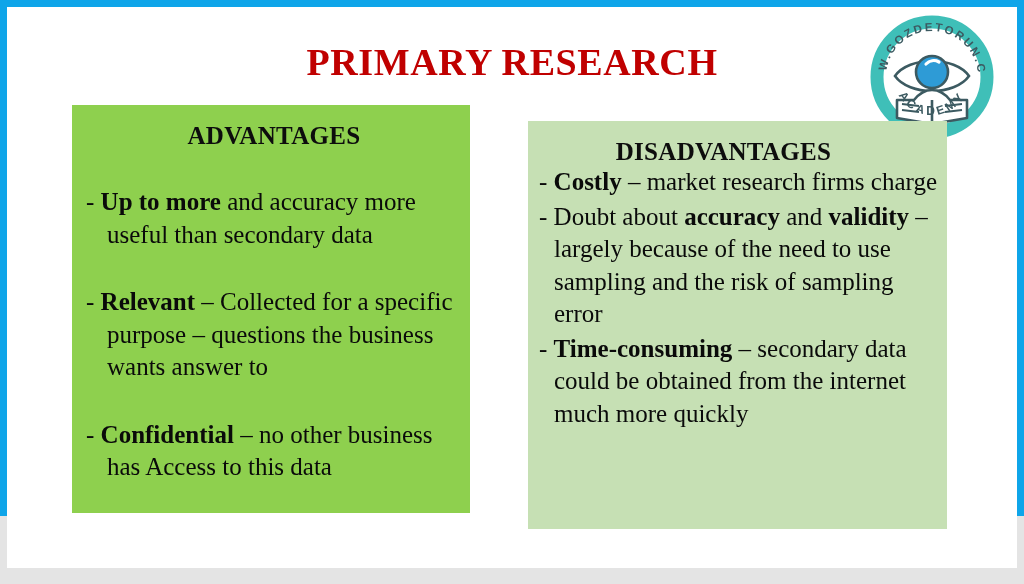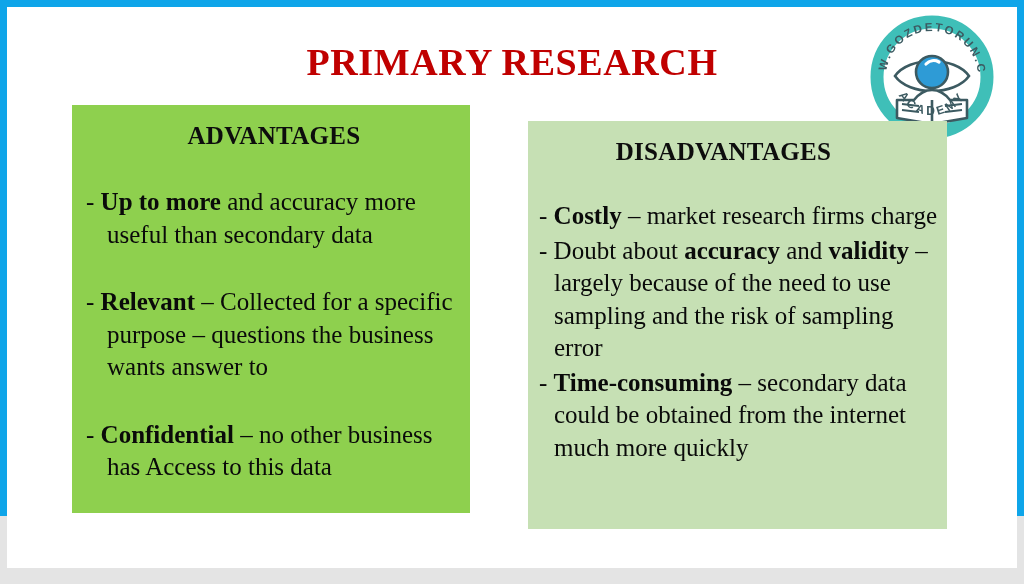--- a/index.html
+++ b/index.html
@@ -91,21 +91,20 @@
     margin: 0;
     padding: 0;
     list-style: none;
   }
   .panel-advantages .bullets {
     margin-top: 36px;
     padding-left: 14px;
     padding-right: 6px;
   }
   .panel-disadvantages .bullets {
-    margin-top: 34px;
     padding-left: 11px;
     padding-right: 6px;
   }
 
   .bullet {
     font-family: "Liberation Serif", serif;
     font-size: 25px;
     line-height: 1.30;
     color: #0a0a0a;
     text-indent: -17px;

